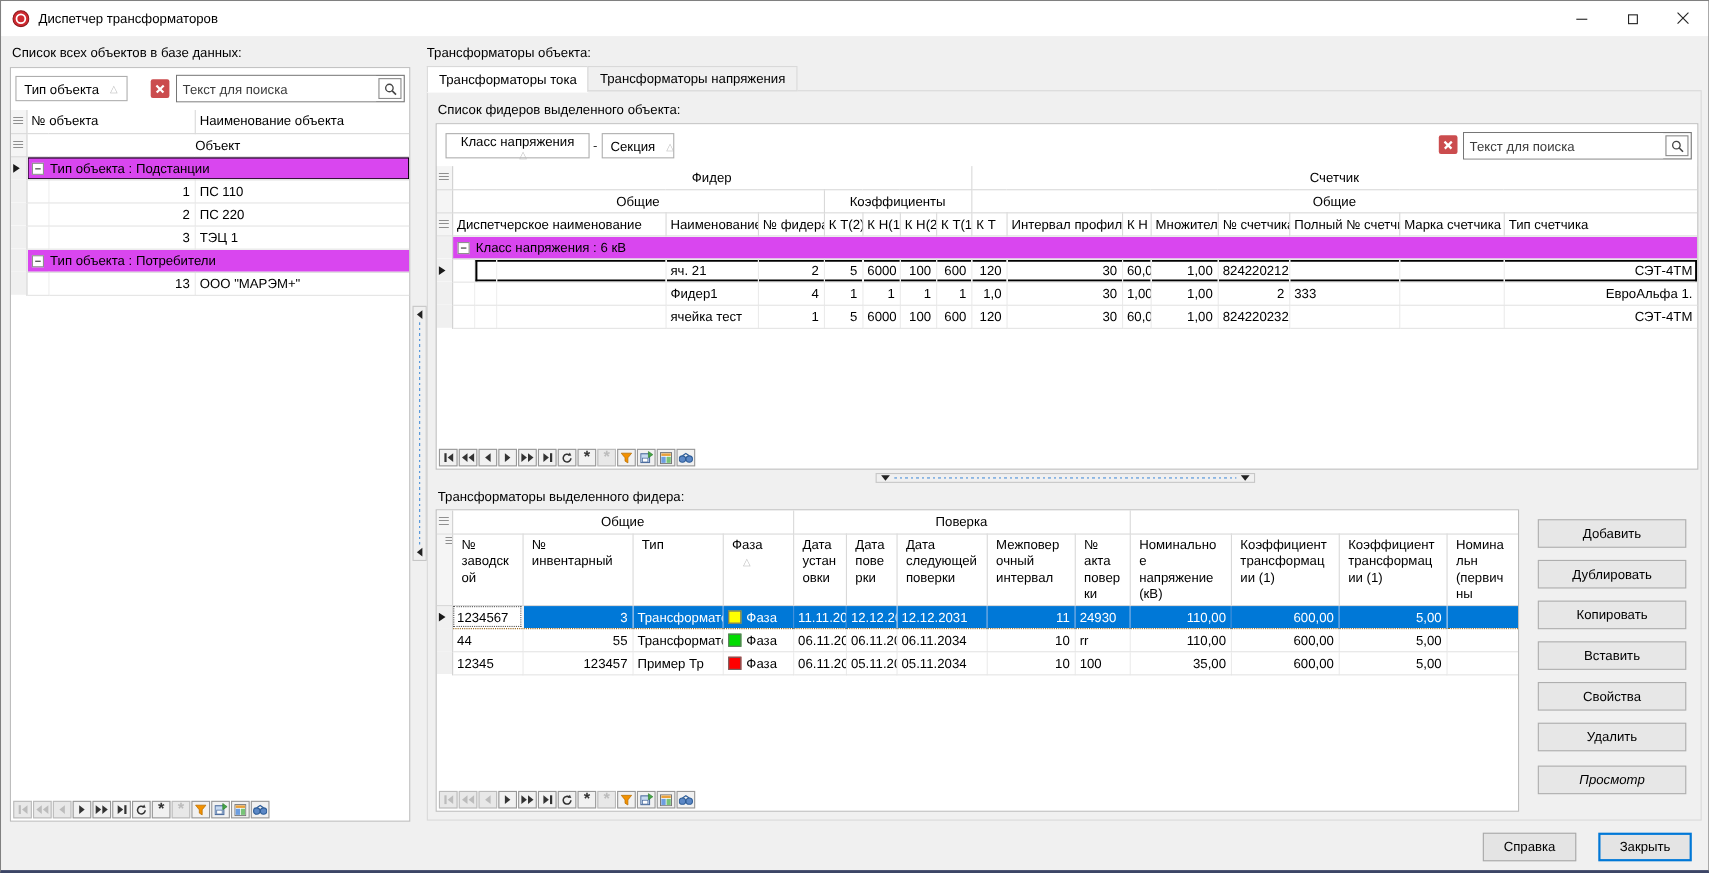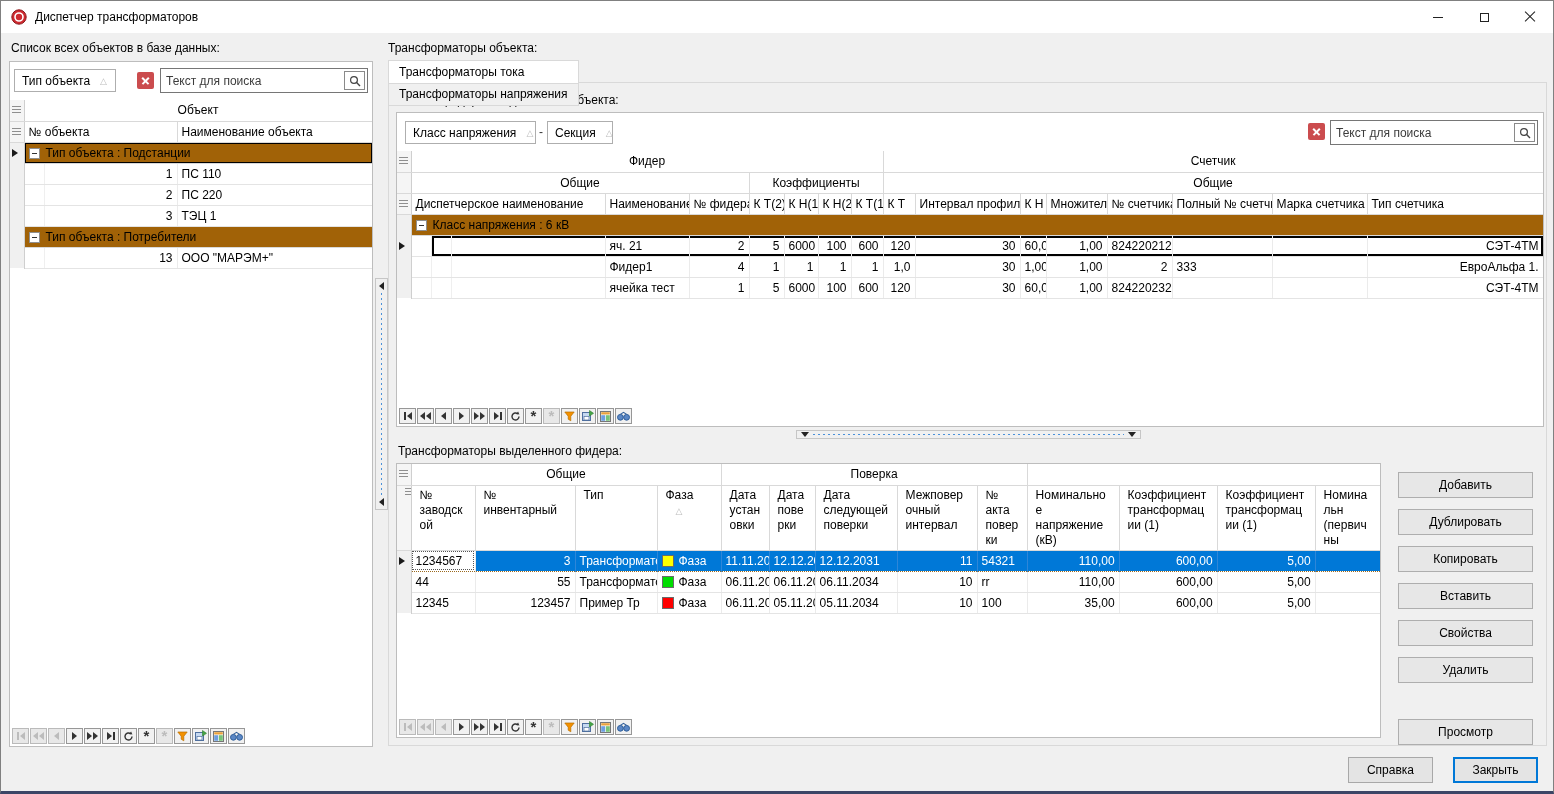--- a/index.html
+++ b/index.html
@@ -37,21 +37,21 @@
   .srch input::placeholder{color:#3c3c3c;opacity:1;}
   .magbtn{width:21px;height:19px;margin:2px;border:1px solid #8a8a8a;display:flex;align-items:center;justify-content:center;background:#fff;flex:none;}
   
   table{border-collapse:collapse;table-layout:fixed;}
   td{overflow:hidden;white-space:nowrap;padding:0 4px;height:21px;font-size:12px;}
   .hind{background:#f5f5f5;border-right:1px solid #cfcfcf;border-bottom:1px solid #d9d9d9;padding:0 2px;}
   .band{text-align:center;background:#fff;border-right:1px solid #d9d9d9;border-bottom:1px solid #d9d9d9;}
   .hdr{text-align:left;background:#fff;border-right:1px solid #d9d9d9;border-bottom:1px solid #d9d9d9;}
   .hdr-wrap td{white-space:normal;vertical-align:top;line-height:15px;padding:2px 8px;word-wrap:break-word;height:54px;}
   .ind{background:#f0f0f0;border-right:1px solid #cfcfcf;padding:0 2px;}
-  .grp{background:#a16207;border-bottom:1px solid #d9d9d9;}
+  .grp{background:#d946ef;border-bottom:1px solid #d9d9d9;}
   .selgrp{box-shadow:inset 0 0 0 1px #000;}
   .d{border-right:1px solid #ebebeb;border-bottom:1px solid #e4e4e4;}
   .indent{border-right:1px solid #efefef;border-bottom:1px solid #e4e4e4;background:#fff;}
   .num{text-align:right;} .txt{text-align:left;}
   .cg{width:9px;height:8px;background:repeating-linear-gradient(to bottom,#8f8f8f 0 1px,transparent 1px 3px);}
   .rowarrow{display:inline-block;width:0;height:0;border-left:6px solid #1a1a1a;border-top:4px solid transparent;border-bottom:4px solid transparent;}
   .minusbox{display:inline-block;width:11px;height:11px;border:1px solid #8f8f8f;background:#fff;position:relative;vertical-align:-2px;margin-right:6px;}
   .minusbox::before{content:"";position:absolute;left:2px;right:2px;top:4px;height:1px;background:#333;}
   .fo{box-shadow:inset 0 2px 0 #000, inset 0 -2px 0 #000;}
   .fl{box-shadow:inset 2px 0 0 #000, inset 0 2px 0 #000, inset 0 -2px 0 #000;}
@@ -61,21 +61,21 @@
   .swatch{display:inline-block;width:12px;height:12px;border:1px solid #6a6a6a;vertical-align:-2px;margin-right:5px;}
   
   .nav{position:absolute;left:2px;bottom:2px;display:flex;gap:1px;}
   .navbtn{width:17px;height:16px;display:flex;align-items:center;justify-content:center;gap:1px;background:#f1f1f1;border:1px solid #979797;color:#333;}
   .navbtn.disabled{background:#e8e8e8;border-color:#bababa;color:#bcbcbc;}
   .tl{width:0;height:0;border-top:4px solid transparent;border-bottom:4px solid transparent;border-right:5px solid;}
   .tr2{width:0;height:0;border-top:4px solid transparent;border-bottom:4px solid transparent;border-left:5px solid;}
   .nbar{width:2px;height:8px;background:currentColor;}
   .star{font-size:15px;line-height:20px;font-weight:bold;}
   
-  .tabs{position:absolute;left:387px;top:27px;height:23px;display:flex;z-index:2;flex-direction:column;}
+  .tabs{position:absolute;left:387px;top:27px;height:23px;display:flex;align-items:flex-end;z-index:2;}
   .tab{padding:3px 10px 4px 10px;border:1px solid #d9d9d9;background:#f0f0f0;margin-right:-1px;}
   .tab.active{background:#fff;border-bottom:1px solid #fff;padding-top:4px;margin-bottom:-1px;}
   .tabpage{position:absolute;left:387px;top:49px;width:1159px;height:664px;border:1px solid #d9d9d9;background:#f0f0f0;z-index:1;}
   
   .vsplit{position:absolute;left:374px;top:245px;width:13px;height:232px;background:#f0f0f0;border:1px solid #c6c6c6;display:flex;flex-direction:column;align-items:center;justify-content:space-between;padding:3px 0;}
   .varrow{width:0;height:0;border-top:4px solid transparent;border-bottom:4px solid transparent;border-right:5px solid #222;}
   .vdots{flex:1;width:1px;margin:3px 0;background:repeating-linear-gradient(to bottom,#4a90d9 0 2px,transparent 2px 5px);}
   .hsplit{position:absolute;left:407px;top:347px;width:345px;height:9px;background:#f0f0f0;border:1px solid #c6c6c6;display:flex;align-items:center;justify-content:space-between;padding:0 4px;}
   .harrow{width:0;height:0;border-left:4px solid transparent;border-right:4px solid transparent;border-top:5px solid #222;}
   .hdots{flex:1;height:1px;margin:0 4px;background:repeating-linear-gradient(to right,#4a90d9 0 2px,transparent 2px 5px);}
@@ -135,28 +135,28 @@
             <col style="width:14px">
             <col style="width:20px">
             <col style="width:133px">
             <col style="width:195px">
           </colgroup>
         <thead>
           <tr>
             <td class="hind">
                 <div class="cg"></div>
               </td>
-            <td class="band" colspan="3">Объект</td>
+            <td class="hdr" colspan="2">№ объекта</td>
+            <td class="hdr">Наименование объекта</td>
           </tr>
           <tr>
             <td class="hind">
                 <div class="cg"></div>
               </td>
-            <td class="hdr" colspan="2">№ объекта</td>
-            <td class="hdr">Наименование объекта</td>
+            <td class="band" colspan="3">Объект</td>
           </tr>
         </thead>
         <tbody id="left-body">
             <tr>
               <td class="ind"><span class="rowarrow"></span></td>
               <td class="grp selgrp" colspan="3"><span class="minusbox"></span>Тип объекта : Подстанции</td>
             </tr>
             <tr>
               <td class="ind"></td>
               <td class="indent"></td>
@@ -264,21 +264,21 @@
       <div class="tab active">Трансформаторы тока</div>
       <div class="tab">Трансформаторы напряжения</div>
     </div>
 
     <div class="tabpage">
 
       <div class="lbl" style="left:9px;top:10px;">Список фидеров выделенного объекта:</div>
 
       <div class="panel" style="left:7px;top:29px;width:1148px;height:315px;">
         <div class="filterrow">
-          <div class="gb" style="left:8px;top:8px;width:131px;">
+          <div class="gb" style="left:8px;top:8px;width:131px;flex-direction:column;">
             <span>Класс напряжения</span>
             <span class="sortg">△</span>
           </div>
           <span class="gconn" style="left:142px;">-</span>
           <div class="gb" style="left:150px;top:8px;width:66px;">
             <span>Секция</span>
             <span class="sortg">△</span>
           </div>
           <div class="redx" style="left:911px;top:10px;"></div>
           <div class="srch" style="left:933px;top:7px;width:208px;">
@@ -537,21 +537,21 @@
               <tr>
                 <td class="ind"><span class="rowarrow"></span></td>
                 <td class="d txt fcell">1234567</td>
                 <td class="d num sel">3</td>
                 <td class="d txt sel">Трансформато</td>
                 <td class="d txt sel"><span class="swatch" style="background: rgb(255, 255, 0);"></span>Фаза</td>
                 <td class="d txt sel">11.11.202</td>
                 <td class="d txt sel">12.12.20</td>
                 <td class="d txt sel">12.12.2031</td>
                 <td class="d num sel">11</td>
-                <td class="d txt sel">54321</td>
+                <td class="d txt sel">24930</td>
                 <td class="d num sel">110,00</td>
                 <td class="d num sel">600,00</td>
                 <td class="d num sel">5,00</td>
                 <td class="d txt sel"></td>
               </tr>
               <tr>
                 <td class="ind"></td>
                 <td class="d txt">44</td>
                 <td class="d num">55</td>
                 <td class="d txt">Трансформато</td>
@@ -648,20 +648,20 @@
             </div>
           </div>
       </div>
 
       <div class="sbtn" style="top:389px;">Добавить</div>
       <div class="sbtn" style="top:426px;">Дублировать</div>
       <div class="sbtn" style="top:463px;">Копировать</div>
       <div class="sbtn" style="top:500px;">Вставить</div>
       <div class="sbtn" style="top:537px;">Свойства</div>
       <div class="sbtn" style="top:574px;">Удалить</div>
-      <div class="sbtn" style="top:636px;">Просмотр</div>
+      <div class="sbtn" style="top:613px;font-style:italic;">Просмотр</div>
     </div>
 
     <div class="fbtn" style="left:1347px;">Справка</div>
     <div class="fbtn default" style="left:1452px;">Закрыть</div>
 
   </div>
 </div>
 
 </body></html>

